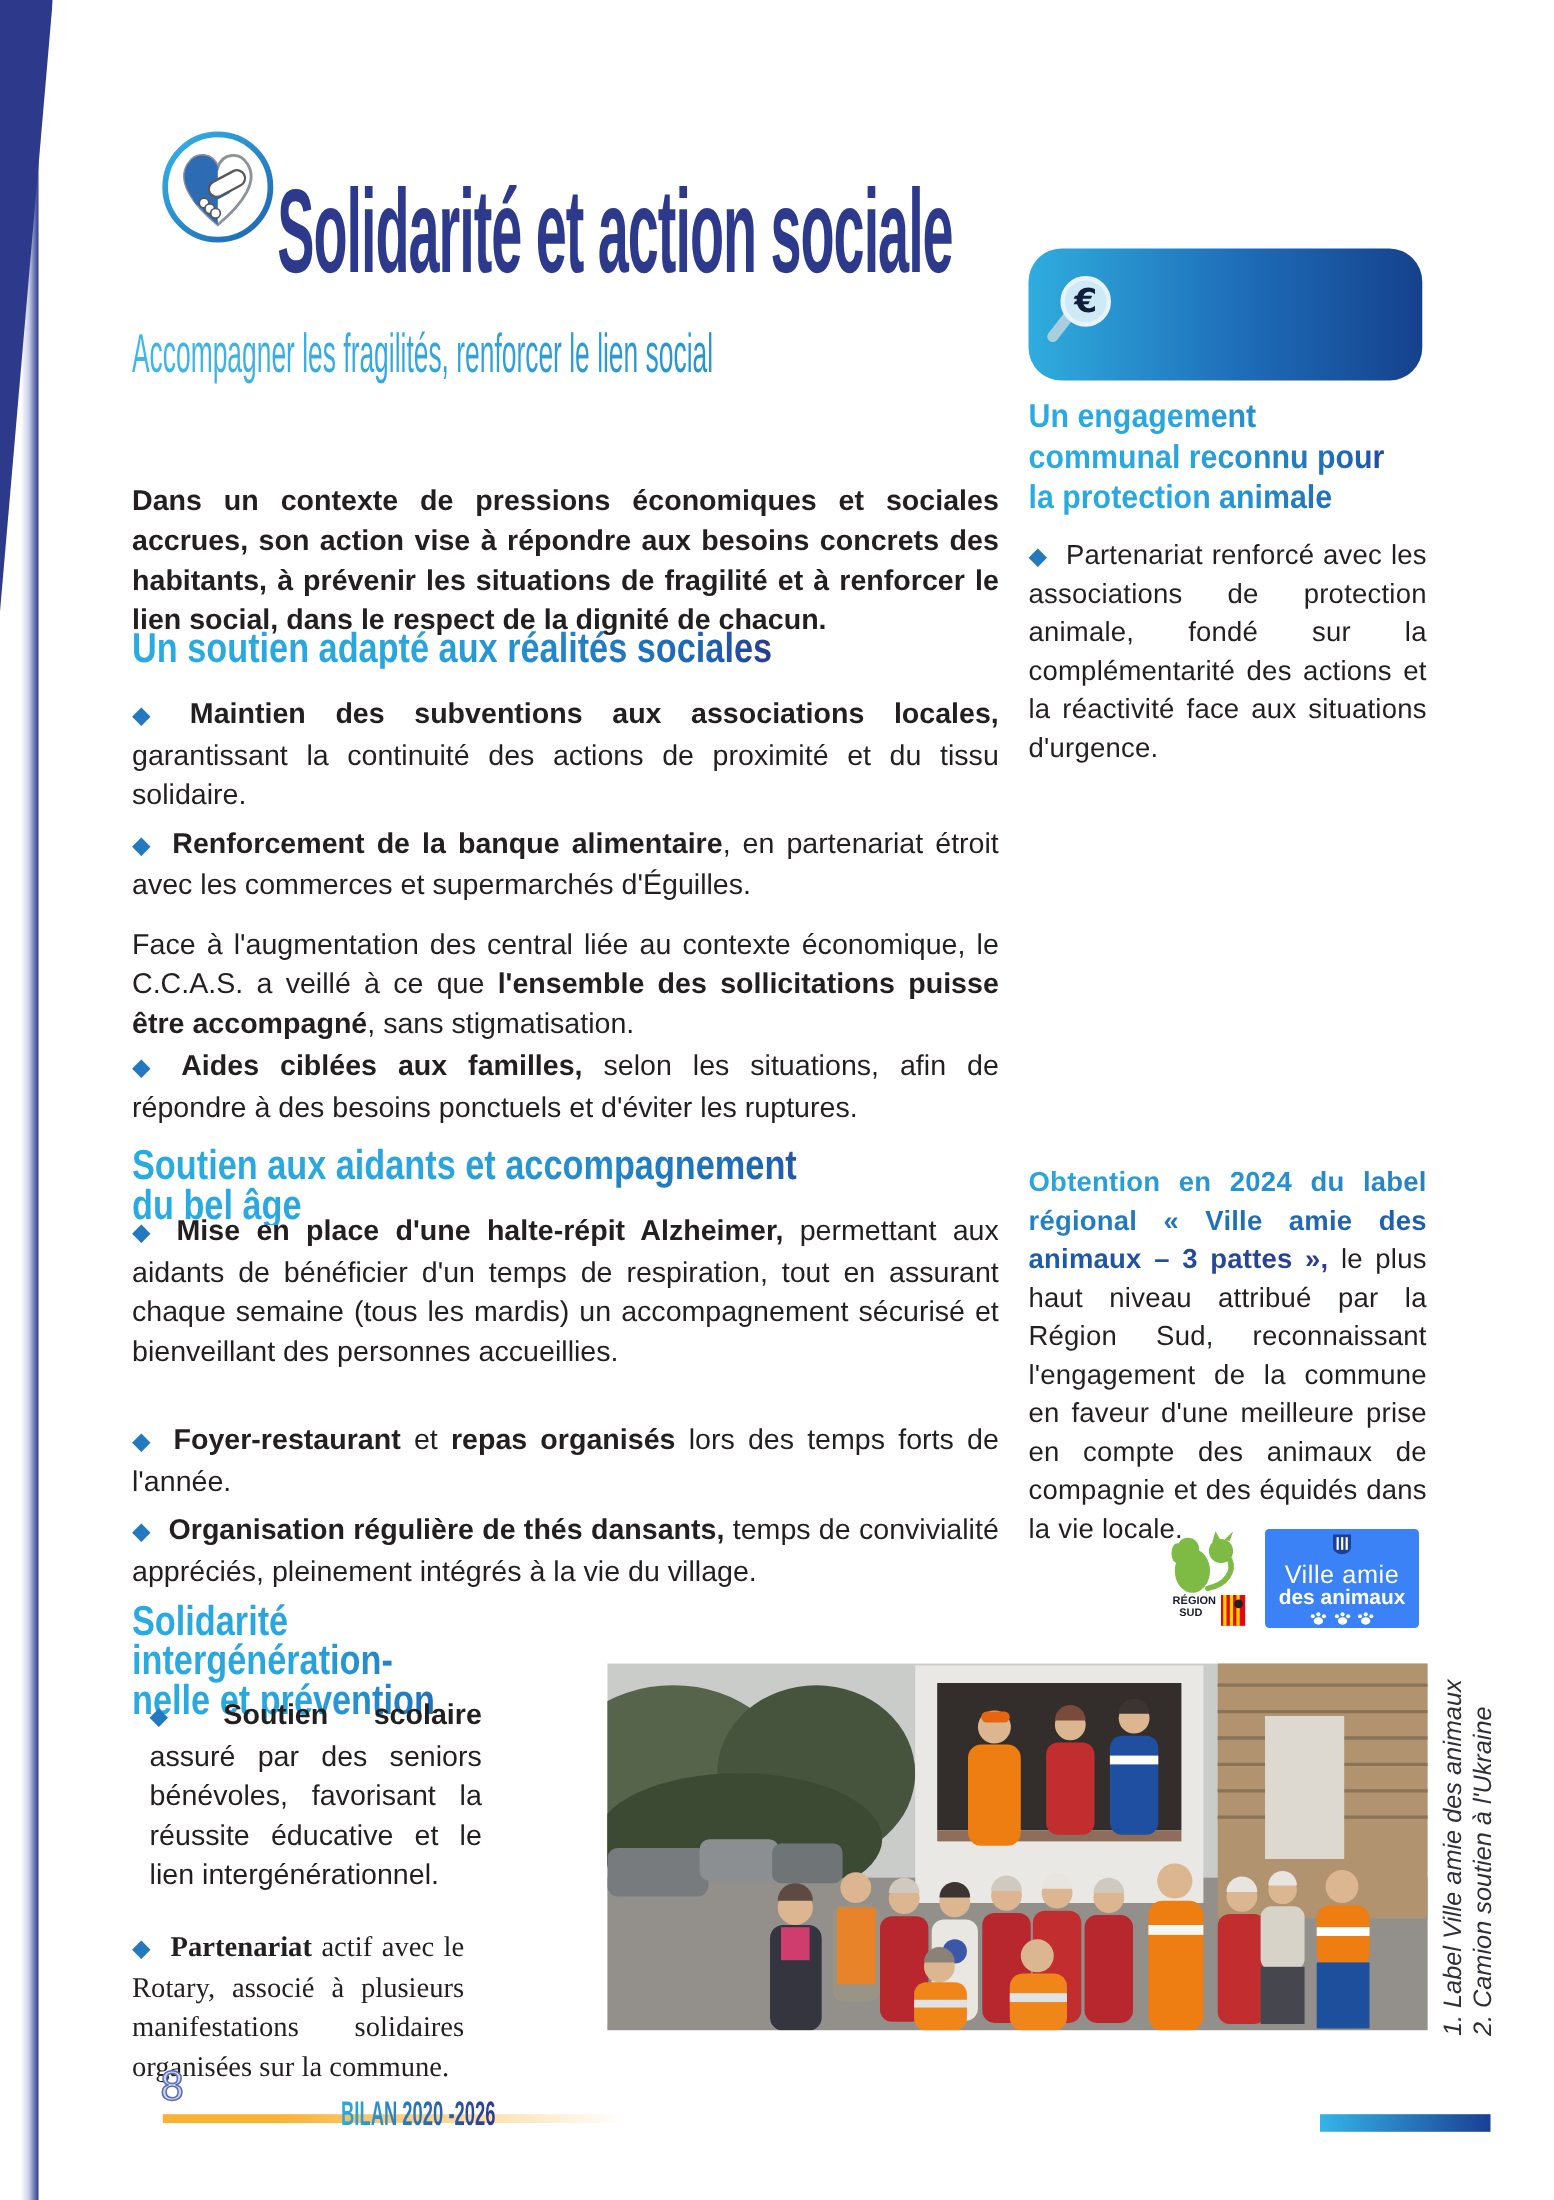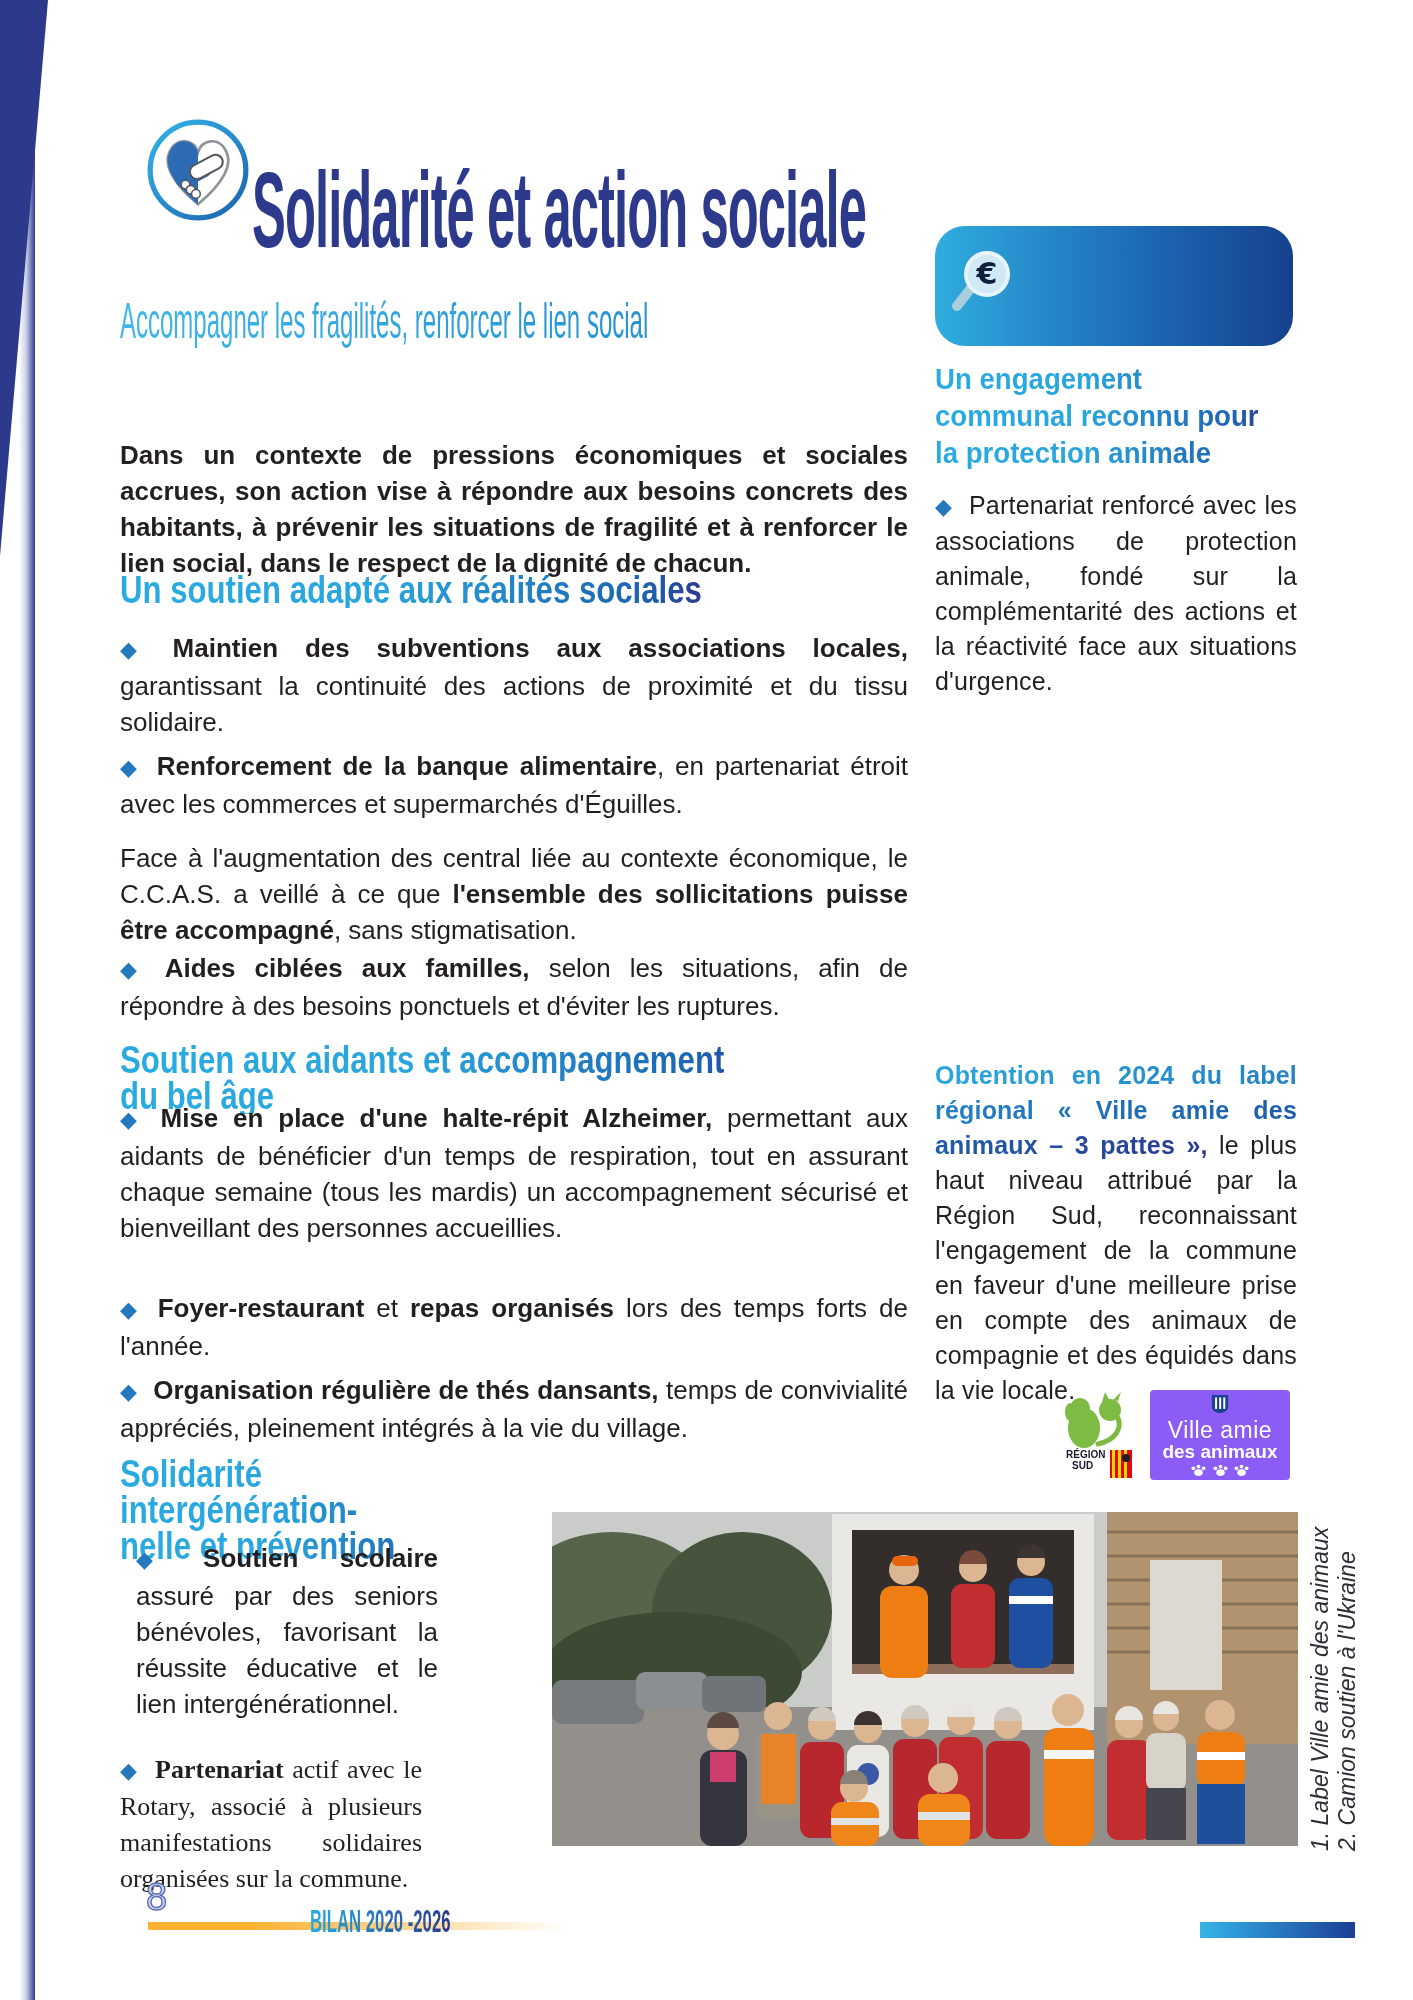--- a/index.html
+++ b/index.html
@@ -34,21 +34,21 @@
             -webkit-background-clip:text;background-clip:text;color:transparent;}
   .section-h{font-size:38px;font-weight:700;line-height:36px;white-space:pre-line;}
   .section-h .hspan{display:inline-block;transform:scaleX(0.82);transform-origin:left top;
         background:linear-gradient(90deg,#29abe2 0%,#29a5dd 45%,#1d63b2 90%,#2b3990 100%);
         -webkit-background-clip:text;background-clip:text;color:transparent;white-space:pre-line;}
   .diamond{color:#2478bd;font-size:22px;padding-right:16px;}
   .rcol-p{font-size:25px;line-height:35px;text-align:justify;letter-spacing:0.2px;}
   .rcol-h .hspan{transform:scaleX(0.92);}
   
   .logo-region{position:absolute;left:1058px;top:1392px;width:86px;height:92px;}
-  .logo-villeamie{position:absolute;left:1150px;top:1390px;width:140px;height:90px;background:#8b5cf6;
+  .logo-villeamie{position:absolute;left:1150px;top:1390px;width:140px;height:90px;background:#3b82f6;
                   border-radius:4px;text-align:center;color:#fff;padding-top:4px;box-sizing:border-box;}
   .va-line1{font-size:23px;font-weight:400;line-height:24px;letter-spacing:0.5px;}
   .va-line2{font-size:19px;font-weight:700;line-height:19px;}
   .va-paws{margin-top:2px;}
   
   .photo{position:absolute;left:552px;top:1512px;width:746px;height:334px;overflow:hidden;}
   .photo-caption{position:absolute;left:1307px;top:1851px;width:272px;
                  transform:rotate(-90deg);transform-origin:0 0;
                  font-style:italic;font-size:23px;line-height:27px;color:#2e2e38;white-space:nowrap;}
   .blue-bar{position:absolute;left:1200px;top:1922px;width:155px;height:16px;

